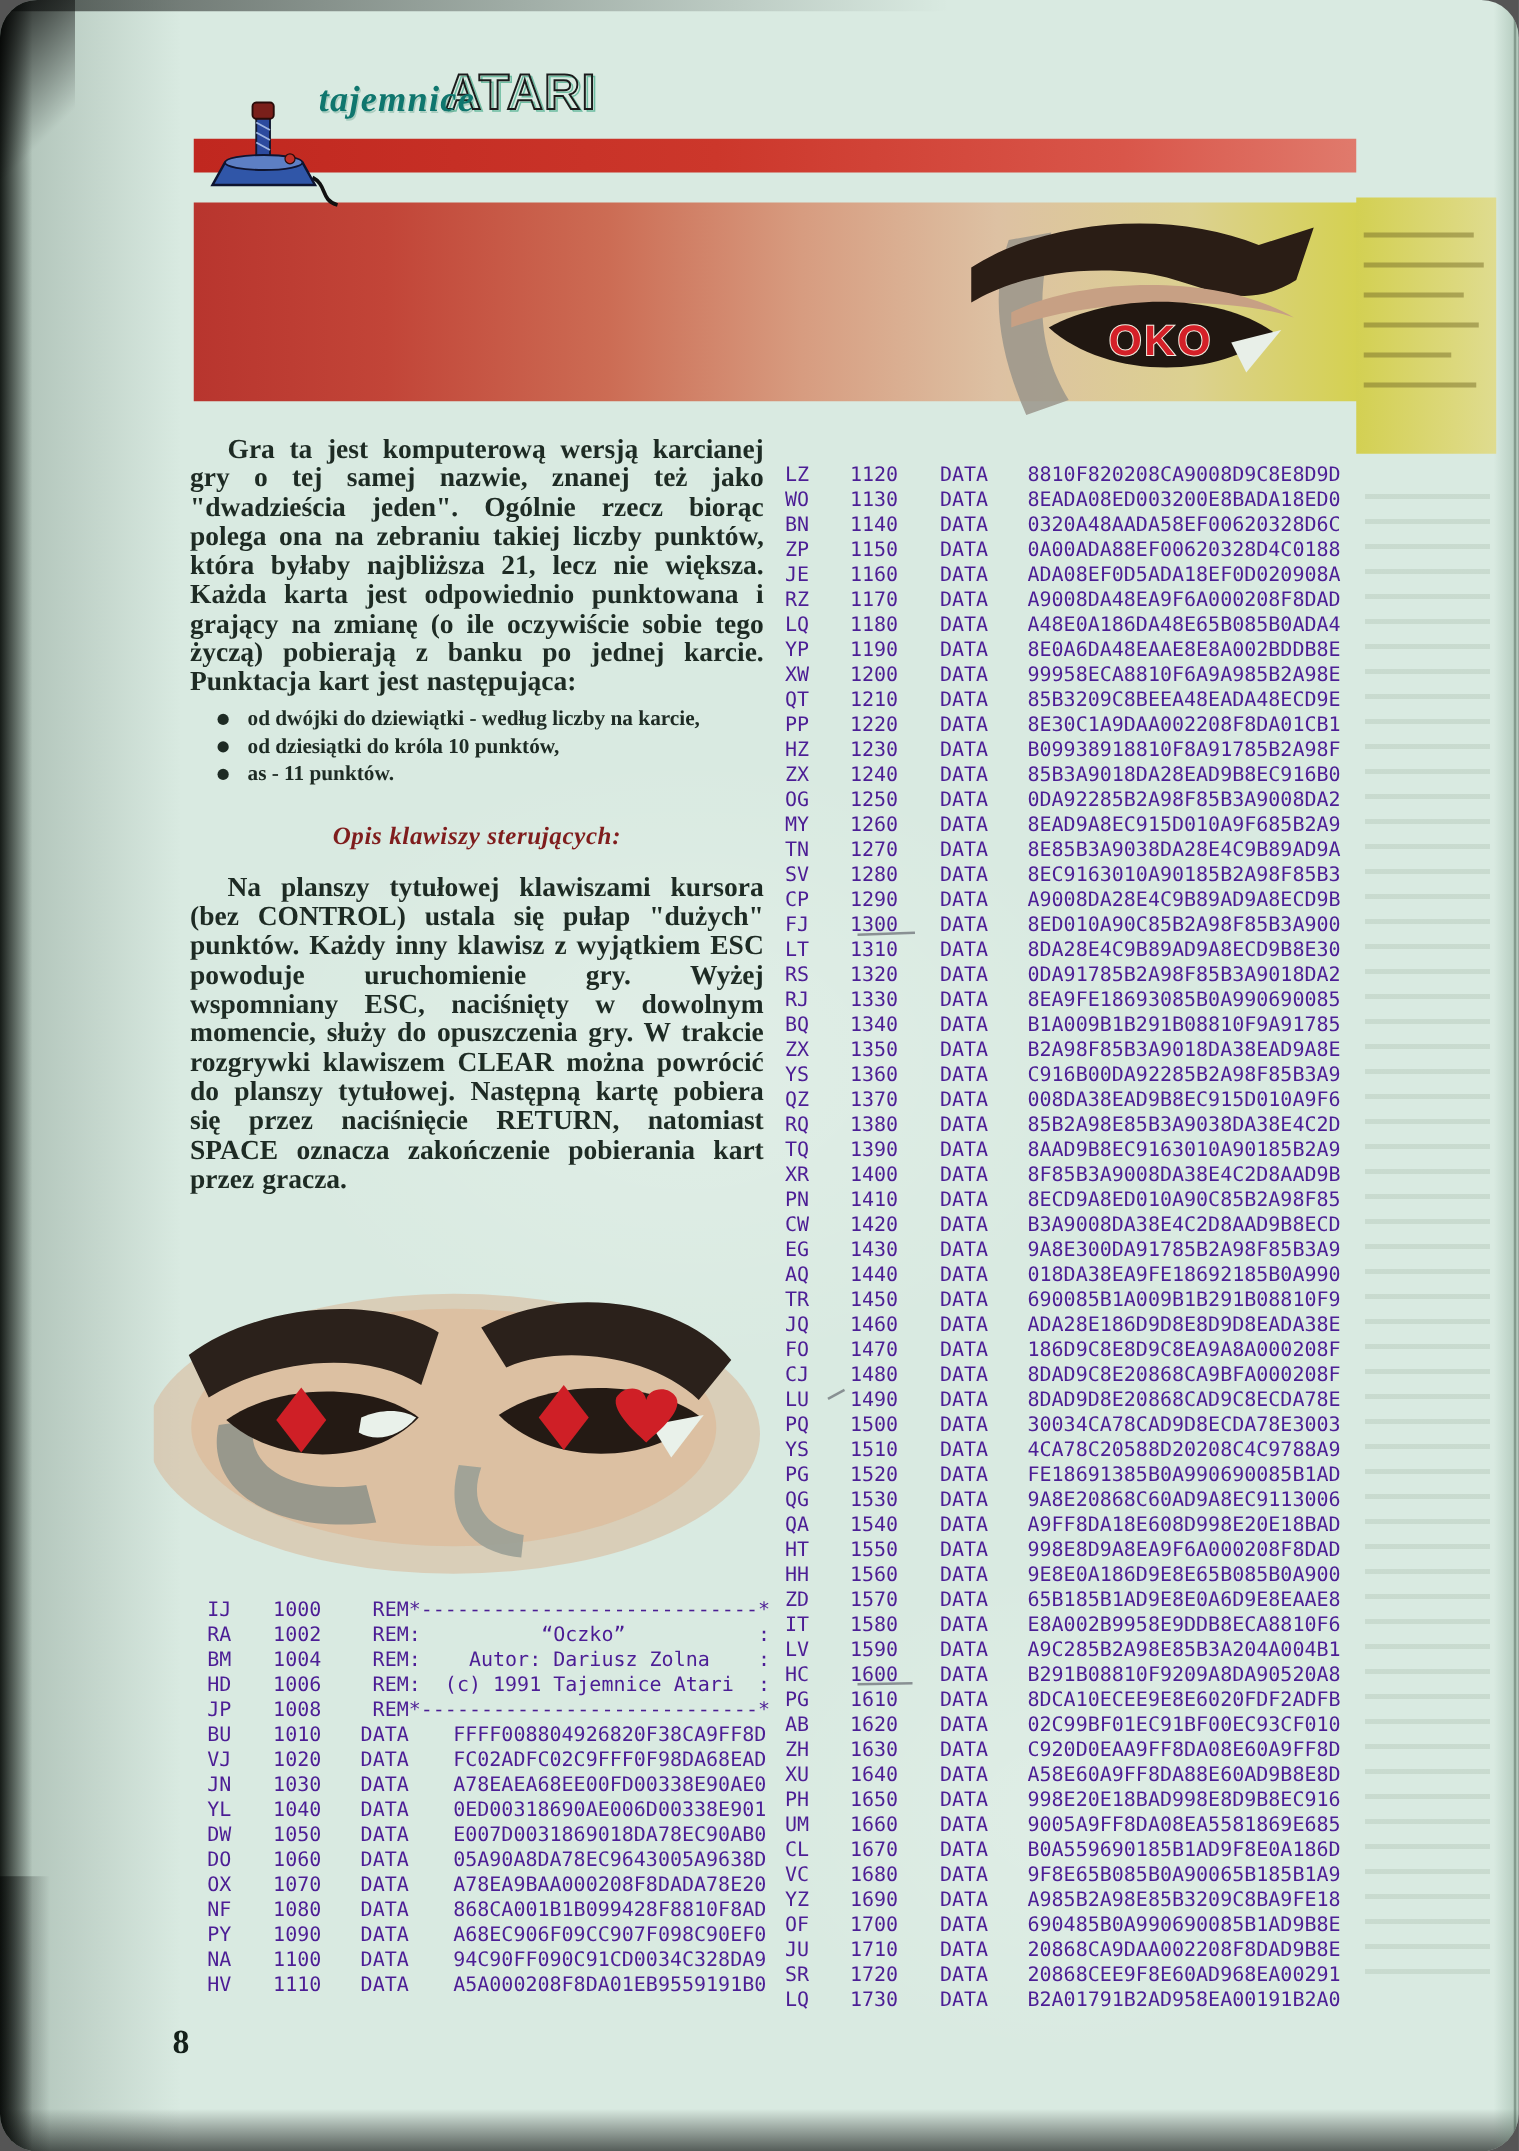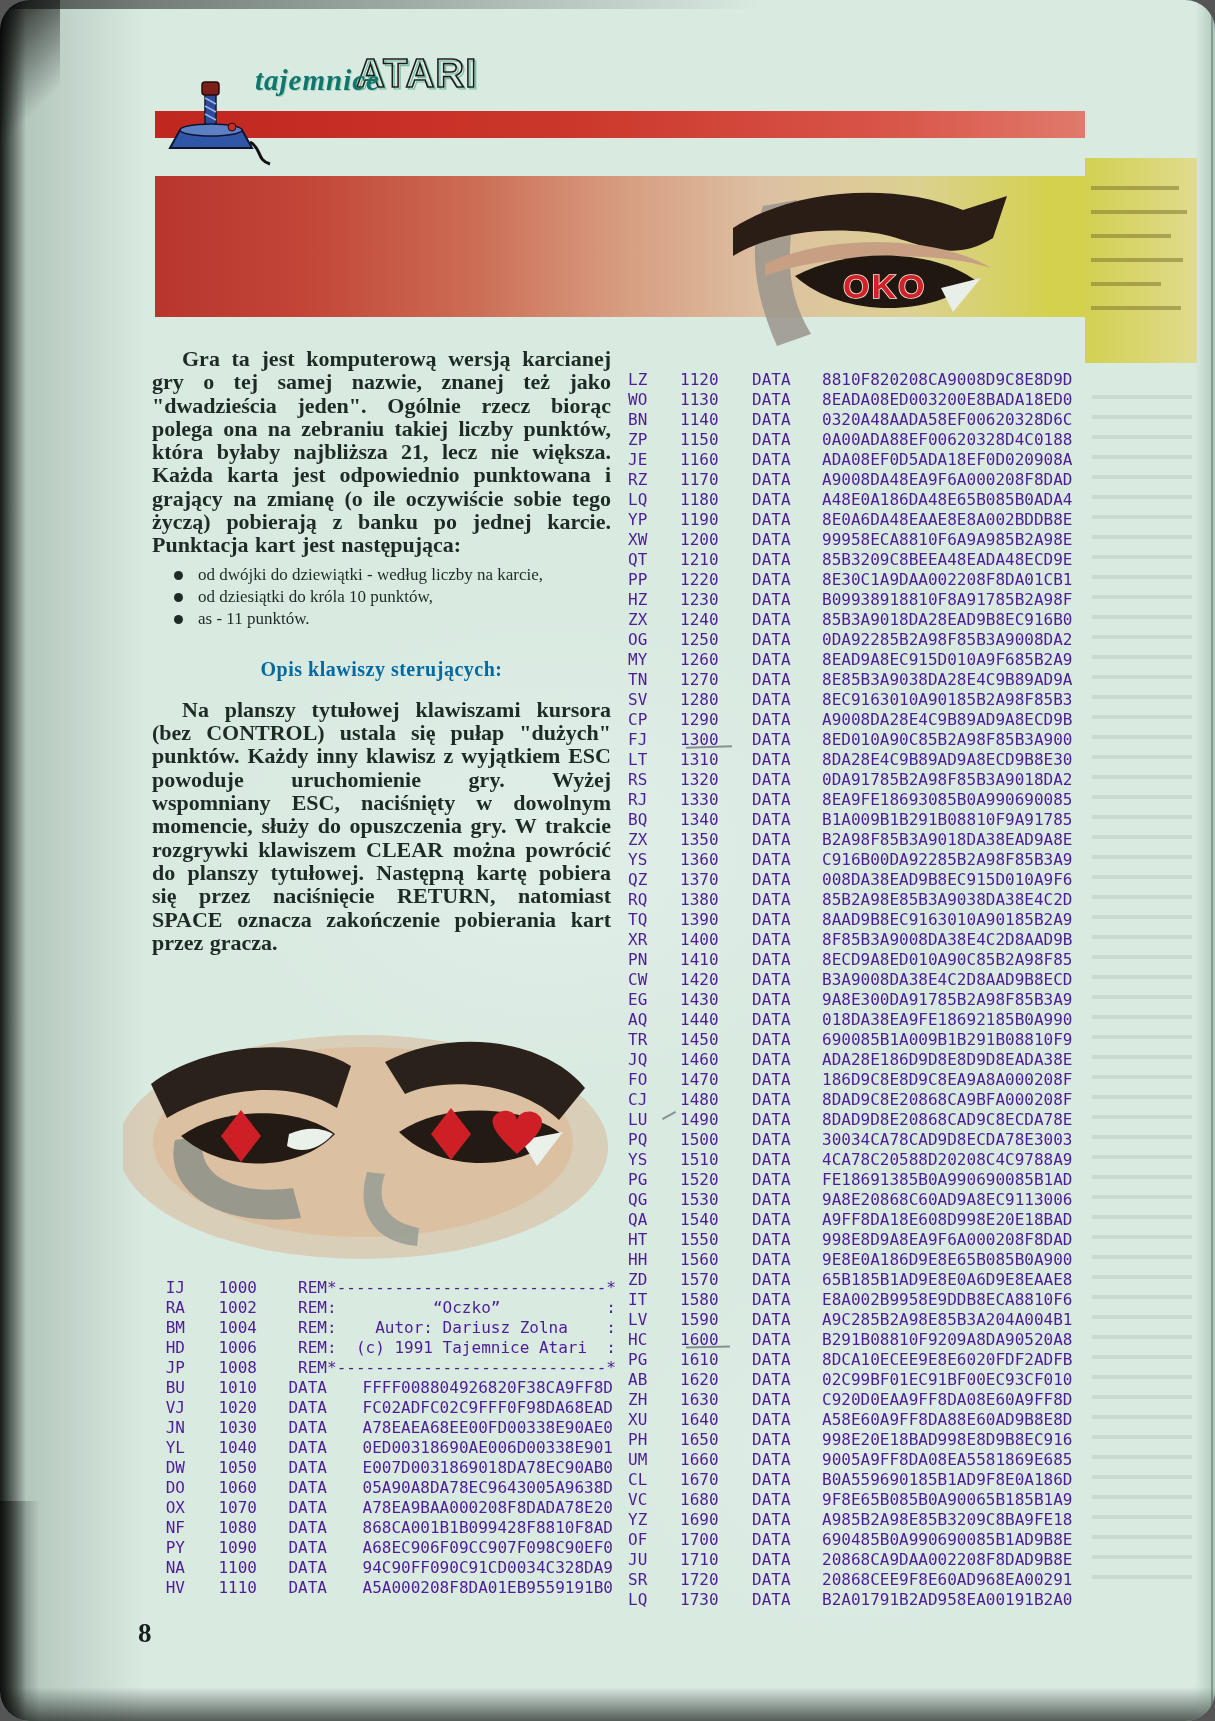--- a/index.html
+++ b/index.html
@@ -38,42 +38,42 @@
     position:absolute;left:0;top:16px;z-index:2;
     font-family:"Liberation Serif",serif;font-style:italic;font-weight:700;
     font-size:29px;letter-spacing:1px;color:#0f766e;
     text-shadow:1px 1px 0 rgba(30,120,90,.25);
   }
   .joystick{position:absolute;left:158px;top:80px;z-index:3;}
   .red-bar{position:absolute;left:155px;top:111px;width:930px;height:27px;
     background:linear-gradient(90deg,#c0271f,#cc372b 45%,#d9564a 80%,#e07a6c 100%);}
 
   
-  .banner{position:absolute;left:155px;top:176px;width:930px;height:141px;
+  .banner{position:absolute;left:155px;top:162px;width:930px;height:159px;
     background:linear-gradient(90deg,#b8352e 0%,#c24538 16%,#cc6c54 34%,#d79c80 50%,
-      #ddc1a3 66%,#dcd190 82%,#d4d14f 96%);}
+      #ddc1a3 66%,#dcd190 82%,#d4d14f 96%);padding-left:44px;}
   .banner svg{position:absolute;right:20px;top:0;}
   .yellow-ghost{position:absolute;left:1085px;top:158px;width:112px;height:205px;
     background:linear-gradient(90deg,#d3d052,#dcd87c 70%,#dfdc90);}
   .yellow-ghost .gline{position:absolute;left:6px;height:4px;background:rgba(120,110,40,.5);}
   .margin-ghost{position:absolute;left:1092px;top:395px;width:100px;height:1190px;
     background:repeating-linear-gradient(to bottom,rgba(90,115,85,.16) 0 4px,rgba(90,115,85,0) 4px 20px);
     opacity:.8;}
 
   
   .article{position:absolute;left:152px;top:347px;width:459px;color:#1e2b24;}
   .article p{margin:0;text-align:justify;font-size:22px;line-height:23.3px;
     font-weight:700;word-spacing:1px;text-indent:30px;}
   .bullets{margin:7px 0 7px 0;padding:0;list-style:none;}
   .bullets li{position:relative;padding-left:46px;font-size:17px;line-height:22.4px;
-    font-weight:400;}
+    font-weight:700;}
   .bullets .dot{position:absolute;left:22px;top:7px;width:9px;height:9px;border-radius:50%;
     background:#1e2b24;}
   .sec-heading{margin:27px 0 17px 0;text-align:center;font-size:20px;font-weight:700;
-    letter-spacing:.5px;color:#0369a1;}
+    letter-spacing:.5px;color:#7f1d1d;font-style:italic;}
 
   
   .listing{position:absolute;font-family:"DejaVu Sans Mono","Liberation Mono",monospace;
     font-size:16px;color:#4c1d95;}
   .lrow{display:grid;grid-template-columns:52px 72px 70px auto;height:20px;line-height:20px;}
   .lb{white-space:pre;}
   .listing-left{left:133px;top:1278px;width:480px;text-align:right;}
   .listing-right{left:628px;top:370px;width:480px;}
 
   .page-number{position:absolute;left:138px;top:1618px;font-size:27px;font-weight:700;

